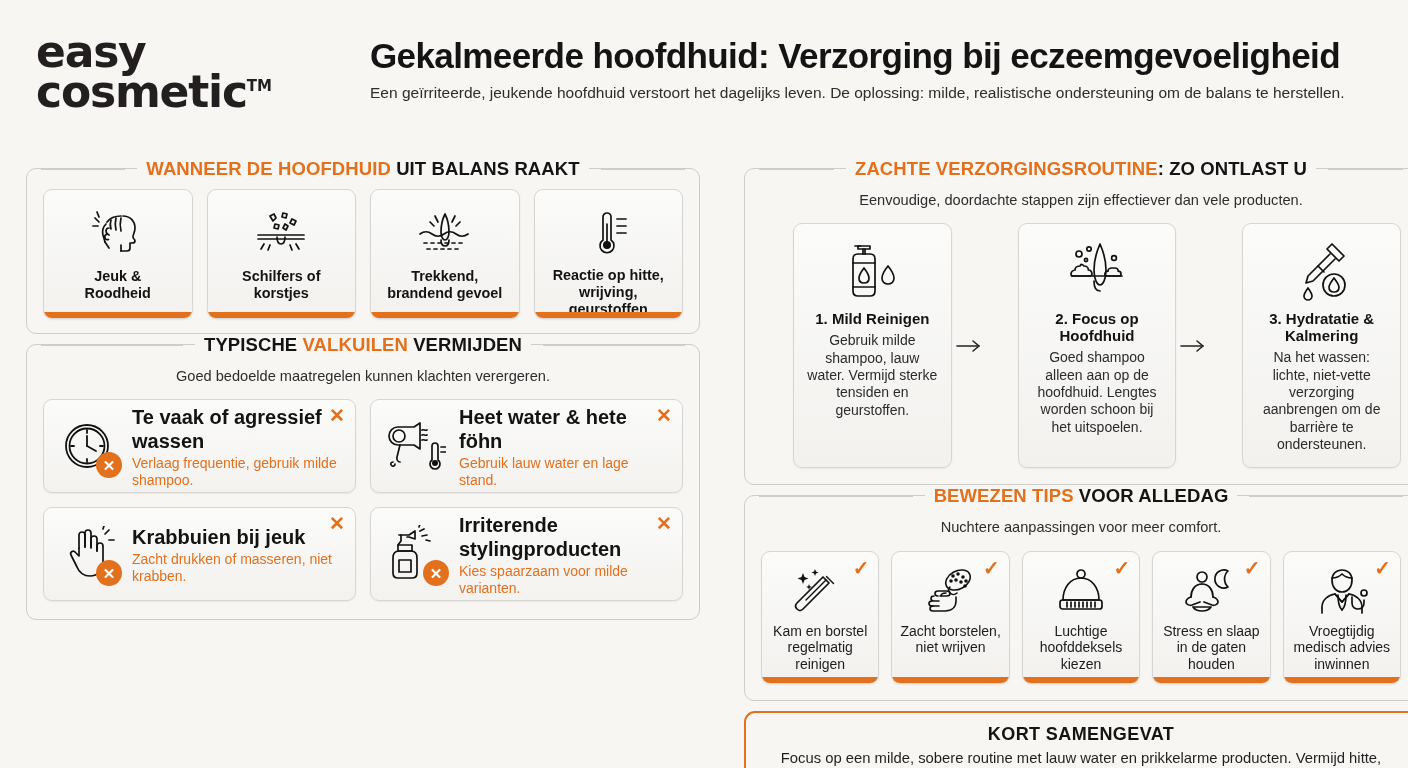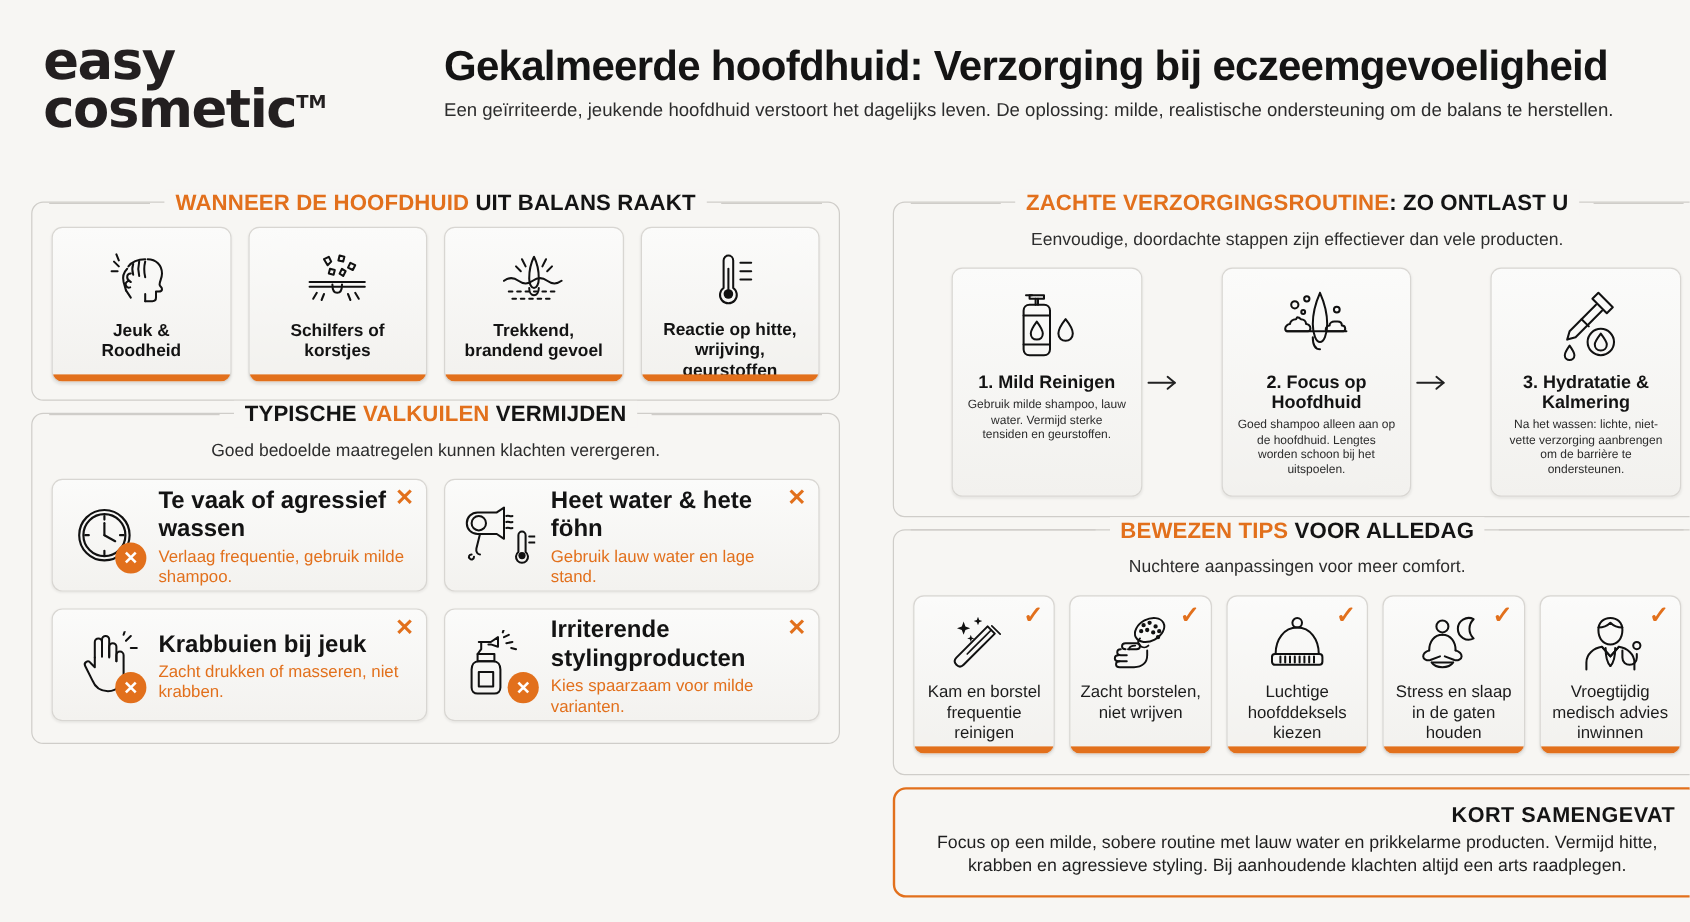--- a/index.html
+++ b/index.html
@@ -144,21 +144,21 @@
     min-height:182px;
     margin-left:32px;
   }
   .step-card .ico{height:66px;display:flex;align-items:center;justify-content:center;}
   .step-card .st-title{
     margin-top:6px;
     font-size:15px;font-weight:bold;text-align:center;color:#131313;
   }
   .step-card .st-desc{
     margin-top:5px;
-    font-size:10px;text-align:center;line-height:1.24;color:#2b2b2b;
+    font-size:14px;text-align:center;line-height:1.24;color:#2b2b2b;
   }
   .arrow{
     flex:0 0 34px;
     display:flex;align-items:center;justify-content:center;
     color:#2a2a2a;
   }
 
   
   .pit-grid{display:grid;grid-template-columns:1fr 1fr;gap:14px;}
   .pit-card{
@@ -219,21 +219,21 @@
   
   .summary{
     border:2.5px solid #e2701c;
     border-radius:11px;
     background:#f7f6f3;
     padding:11px 20px 13px 20px;
     box-sizing:border-box;
     text-align:center;
   }
   .summary-title{
-    font-size:18px;font-weight:bold;letter-spacing:0.4px;color:#141414;margin-bottom:4px;text-align:right;
+    font-size:18px;font-weight:bold;letter-spacing:0.4px;color:#141414;margin-bottom:4px;
   }
   .summary-text{font-size:14.8px;line-height:1.3;color:#1f1f1f;}
 
   svg{display:block;}
 </style>
 </head>
 <body>
 
 <div class="page">
 
@@ -519,21 +519,21 @@
             <div class="ico">
               <svg width="60" height="48" viewBox="0 0 60 48" fill="none" stroke="#111" stroke-width="1.7" stroke-linecap="round" stroke-linejoin="round">
                 <path d="M7 42c-2-2-2-4 0-6L33 10l6 6L13 42c-2 2-4 2-6 0z"></path>
                 <path d="M36 13l-4 4M32 17l-4 4M28 21l-4 4M24 25l-4 4M20 29l-4 4" stroke-width="1.4"></path>
                 <path d="M36.5 9.5l7 7" stroke-width="1.4"></path>
                 <path d="M13 6l1.5 4L18.5 11.5 14.5 13 13 17 11.5 13 7.5 11.5 11.5 10z" fill="#111" stroke="none"></path>
                 <path d="M25 2l1 2.6 2.6 1-2.6 1L25 9l-1-2.4-2.6-1 2.6-1z" fill="#111" stroke="none"></path>
                 <path d="M19 17l.8 2.2 2.2.8-2.2.8L19 23l-.8-2.2-2.2-.8 2.2-.8z" fill="#111" stroke="none"></path>
               </svg>
             </div>
-            <div class="lbl"><span>Kam en borstel</span><br><span>frequentie</span><br><span>reinigen</span></div>
+            <div class="lbl"><span>Kam en borstel</span><br><span>regelmatig</span><br><span>reinigen</span></div>
             <div class="accent-bar"></div>
           </div>
 
           <div class="tip-card">
             <div class="check">✓</div>
             <div class="ico">
               <svg width="58" height="48" viewBox="0 0 58 48" fill="none" stroke="#111" stroke-width="1.6" stroke-linecap="round" stroke-linejoin="round">
                 <ellipse cx="36" cy="13" rx="13" ry="9" transform="rotate(-28 36 13)"></ellipse>
                 <path d="M28 20c-2 2-2 4 0 6s5 2 7 0"></path>
                 <circle cx="31" cy="9" r="1" fill="#111"></circle>

